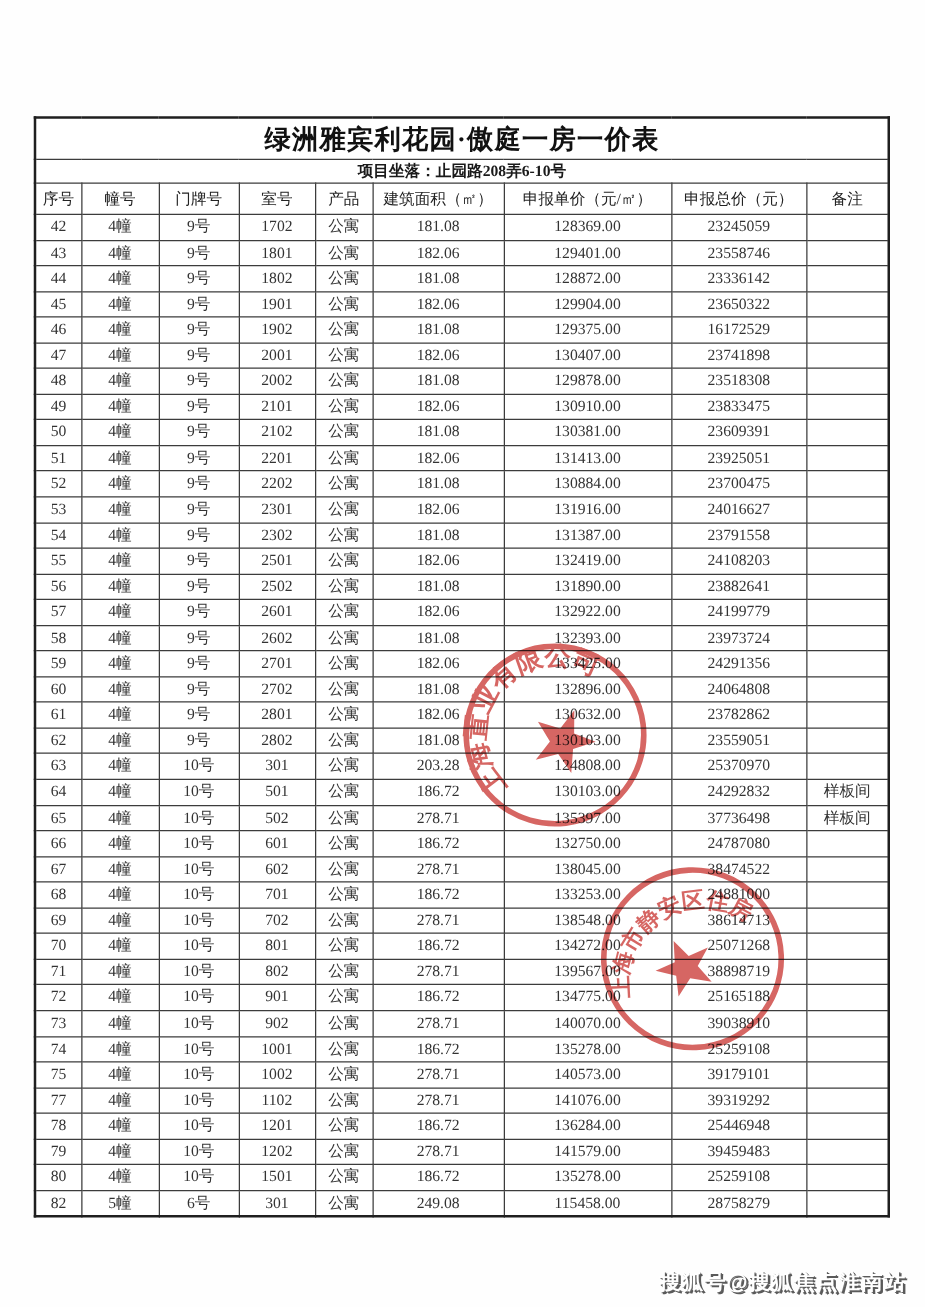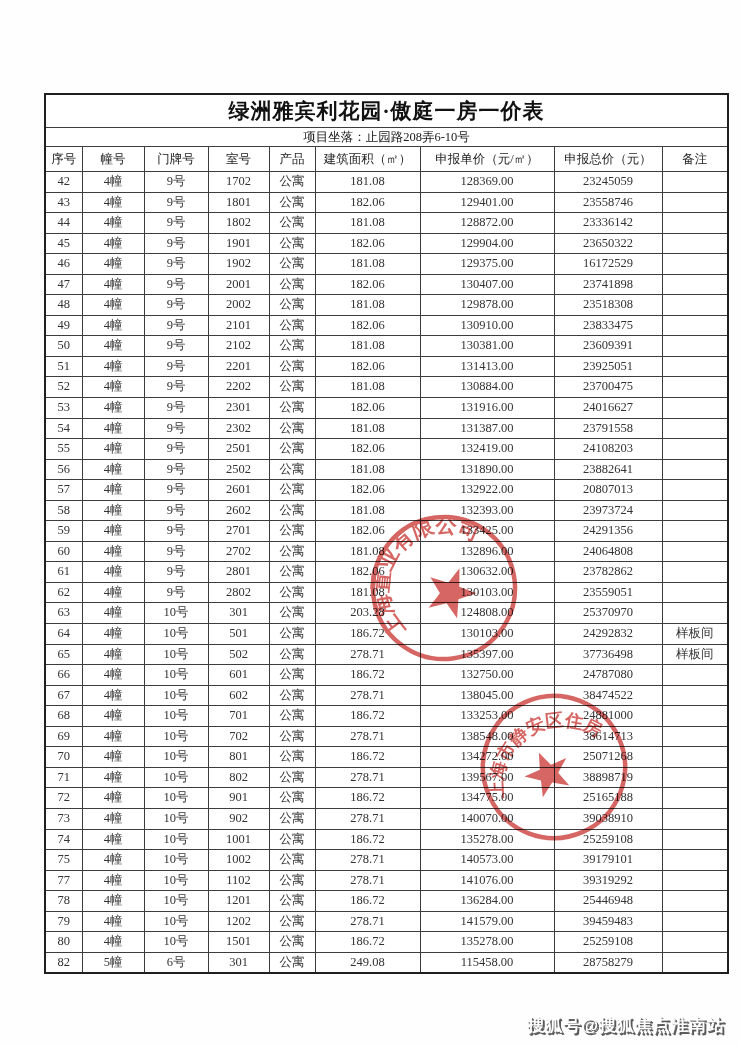--- a/index.html
+++ b/index.html
@@ -7,39 +7,38 @@
     width:740px;height:1046px;position:relative;overflow:hidden;
     background:#ffffff;
     font-family:"Liberation Serif","DejaVu Serif",serif;
   }
   .sheet{position:absolute;inset:0;background:#fefefe;}
 
   table.price-table{
     position:absolute;left:27px;top:93px;width:683px;
     border-collapse:collapse;table-layout:fixed;
     background:#fff;
-    margin-left:17px;
   }
   table.price-table,
   table.price-table td,
   table.price-table th{
     border:1px solid #3c3c3c;
   }
   table.price-table{border:2px solid #1f1f1f;}
   td,th{
     padding:0;margin:0;text-align:center;vertical-align:middle;
     color:#2b2b2b;font-weight:normal;
     white-space:nowrap;overflow:hidden;
   }
   tr.title-row td{
     height:32px;font-size:21px;font-weight:bold;color:#111;
     letter-spacing:1px;
   }
   tr.subtitle-row td{
-    height:18px;font-size:12.5px;font-weight:normal;color:#1a1a1a;
+    height:18px;font-size:12.5px;font-weight:bold;color:#1a1a1a;
   }
   tr.header-row th{
     height:24px;font-size:12.5px;color:#222;font-family:Liberation Serif, serif;
   }
   tr.data-row td{
     height:19.55px;font-size:12.5px;line-height:19.55px;color:#333;
   }
 
   
   .stamp{
@@ -263,21 +262,21 @@
           <td></td>
         </tr>
         <tr class="data-row">
           <td>57</td>
           <td>4幢</td>
           <td>9号</td>
           <td>2601</td>
           <td>公寓</td>
           <td>182.06</td>
           <td>132922.00</td>
-          <td>20807013</td>
+          <td>24199779</td>
           <td></td>
         </tr>
         <tr class="data-row">
           <td>58</td>
           <td>4幢</td>
           <td>9号</td>
           <td>2602</td>
           <td>公寓</td>
           <td>181.08</td>
           <td>132393.00</td>

